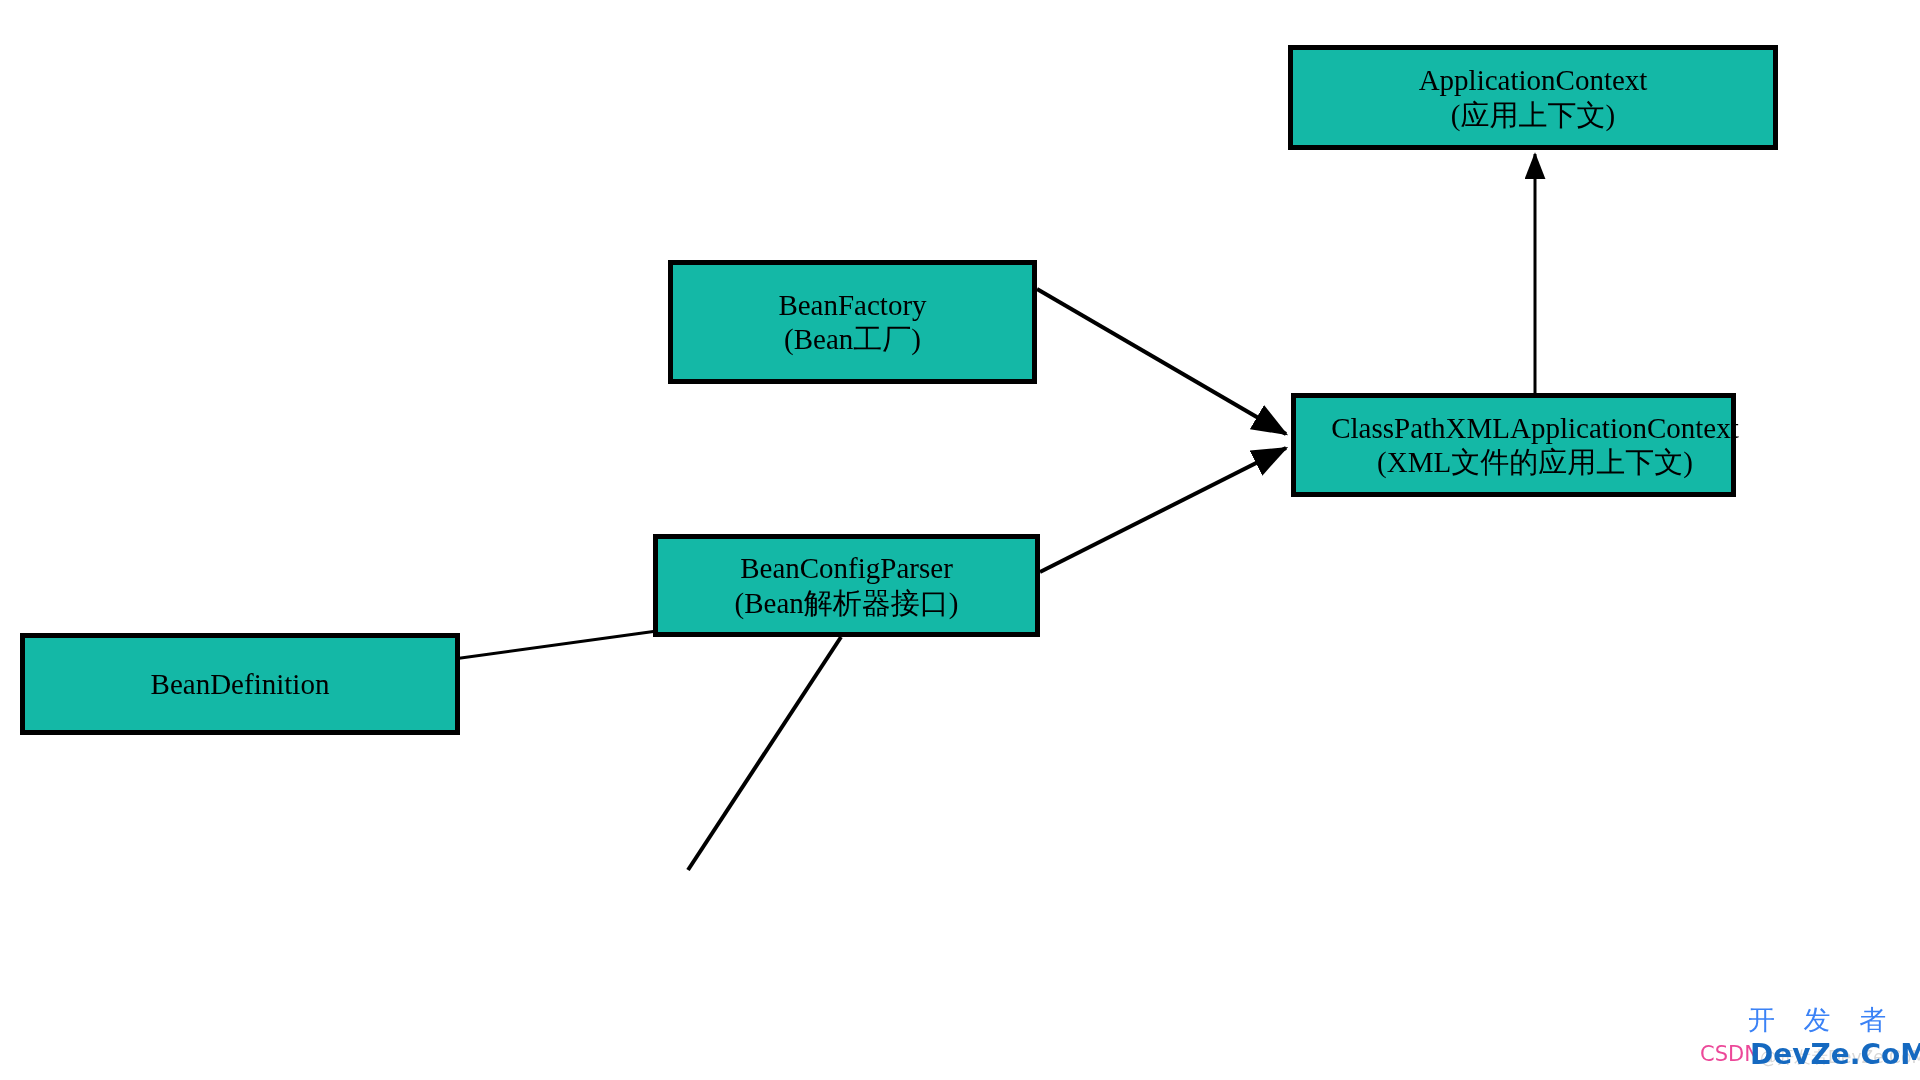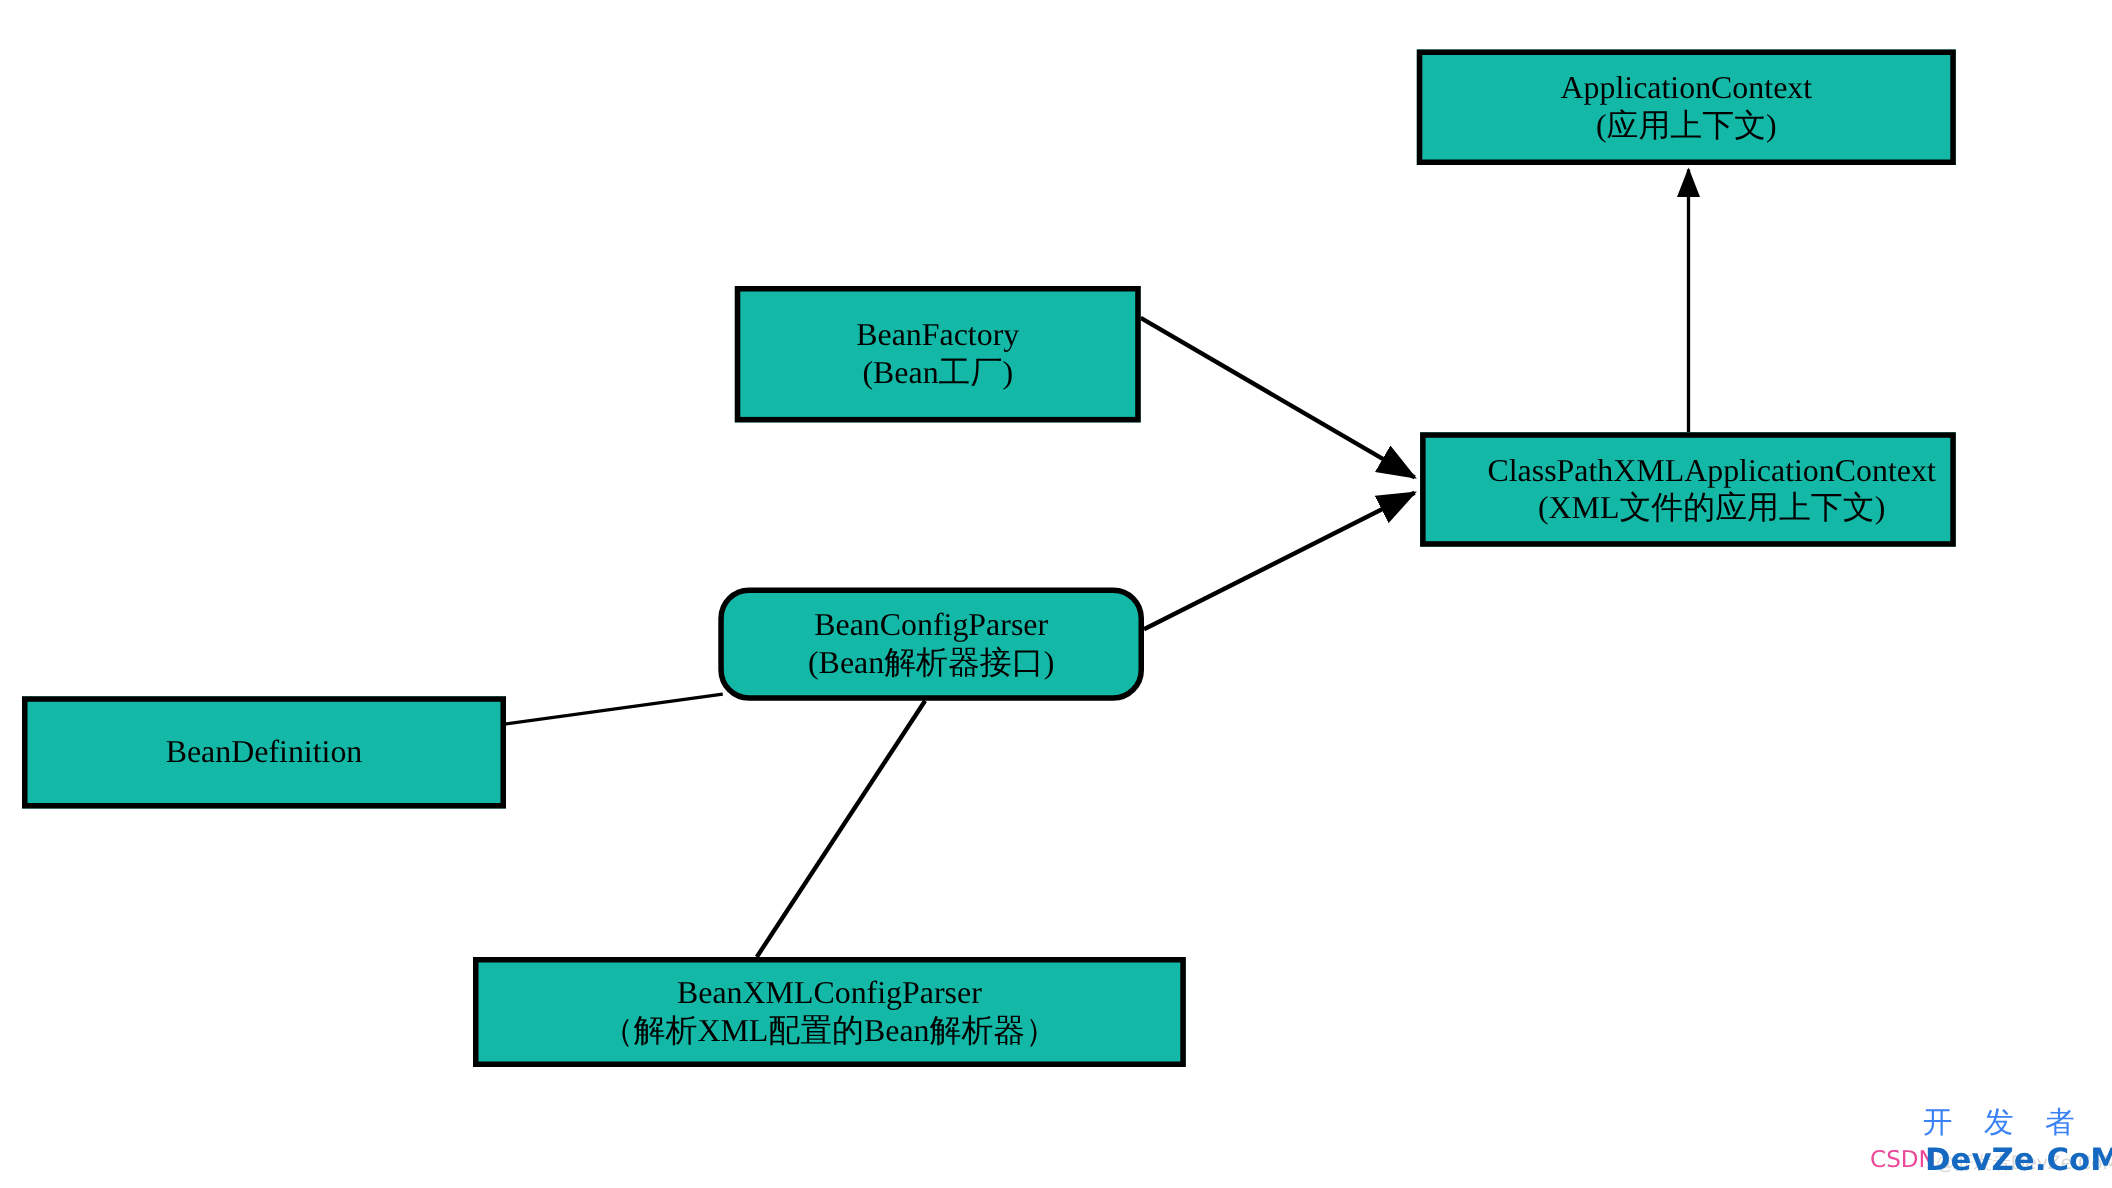--- a/index.html
+++ b/index.html
@@ -46,22 +46,22 @@
     font-size: 29px;
     white-space: nowrap;
   }
   .node.single .line1 {
     font-size: 29px;
   }
 
   
   #node-application-context      { left: 1288px; top: 45px;  width: 490px; height: 105px; }
   #node-bean-factory             { left: 668px;  top: 260px; width: 369px; height: 124px; }
-  #node-classpath-xml-app-ctx    { left: 1291px; top: 393px; width: 487px; height: 104px; padding-left: 43px; }
-  #node-bean-config-parser       { left: 653px;  top: 534px; width: 387px; height: 103px; border-radius: 28px; }
+  #node-classpath-xml-app-ctx    { left: 1291px; top: 393px; width: 445px; height: 104px; padding-left: 43px; }
+  #node-bean-config-parser       { left: 653px;  top: 534px; width: 387px; height: 103px; }
   #node-bean-definition          { left: 20px;   top: 633px; width: 440px; height: 102px; }
   #node-bean-xml-config-parser   { left: 430px;  top: 870px; width: 648px; height: 100px; }
 
   
   #watermark {
     position: absolute;
     left: 1700px;
     top: 1002px;
     width: 220px;
     height: 78px;
@@ -148,24 +148,20 @@
 
   <div class="node" id="node-bean-config-parser">
     <div class="line1">BeanConfigParser</div>
     <div class="line2">(Bean解析器接口)</div>
   </div>
 
   <div class="node single" id="node-bean-definition">
     <div class="line1">BeanDefinition</div>
   </div>
 
-  <div class="node" id="node-bean-xml-config-parser">
-    <div class="line1">BeanXMLConfigParser</div>
-    <div class="line2">（解析XML配置的Bean解析器）</div>
-  </div>
 
   <div id="watermark">
     <div class="wm-csdn">CSDN</div>
     <div class="wm-ghost">@开发者DevZe.CoM</div>
     <div class="wm-cn">开 发 者</div>
     <div class="wm-domain">DevZe.CoM</div>
   </div>
 
 </div>
 

